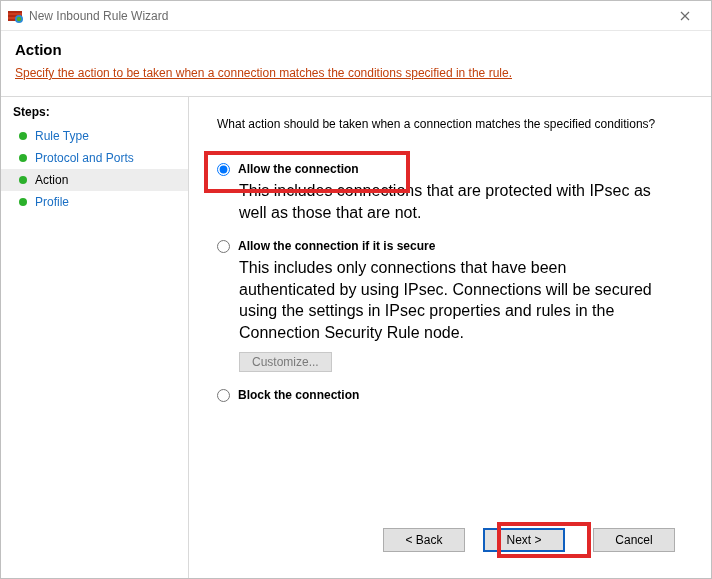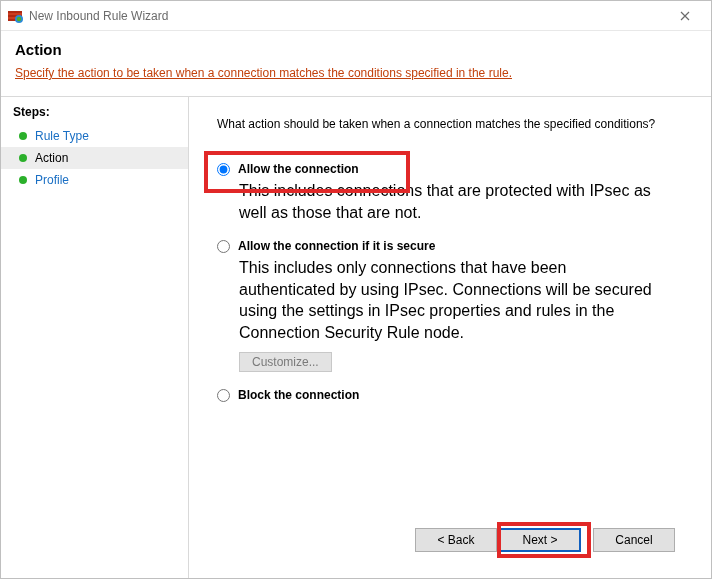--- a/index.html
+++ b/index.html
@@ -134,21 +134,21 @@
   }
   .hl-next {
     position: absolute;
     border: 4px solid #e12828;
     pointer-events: none;
   }
   .footer {
     display: flex;
     justify-content: flex-end;
     align-items: center;
-    gap: 2px;
+    gap: 18px;
     padding: 10px 14px;
     position: relative;
   }
   .btn {
     min-width: 82px;
     height: 24px;
     background: #e1e1e1;
     border: 1px solid #adadad;
     font-size: 12px;
     cursor: pointer;
@@ -189,20 +189,24 @@
   <div class="divider"></div>
 
   <div class="body">
 
     <div class="sidebar">
       <div class="steps-title">Steps:</div>
       <div class="step">
         <span class="bullet"></span>
         <span class="label link">Rule Type</span>
       </div>
+      <div class="step">
+        <span class="bullet"></span>
+        <span class="label link">Protocol and Ports</span>
+      </div>
       <div class="step active">
         <span class="bullet"></span>
         <span class="label current">Action</span>
       </div>
       <div class="step">
         <span class="bullet"></span>
         <span class="label link">Profile</span>
       </div>
     </div>
 

